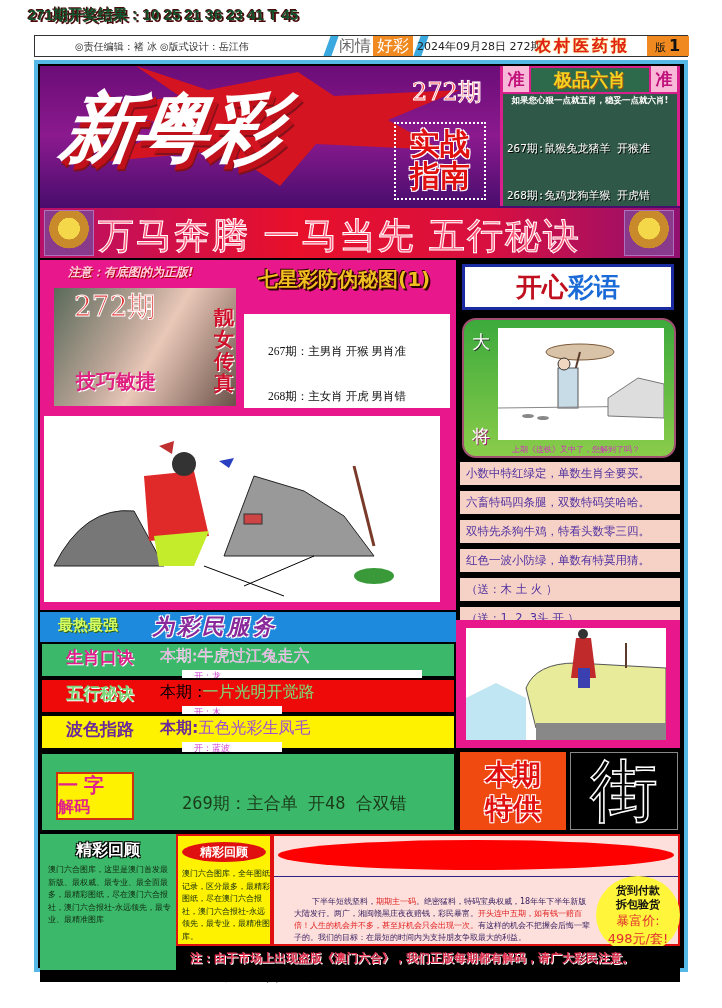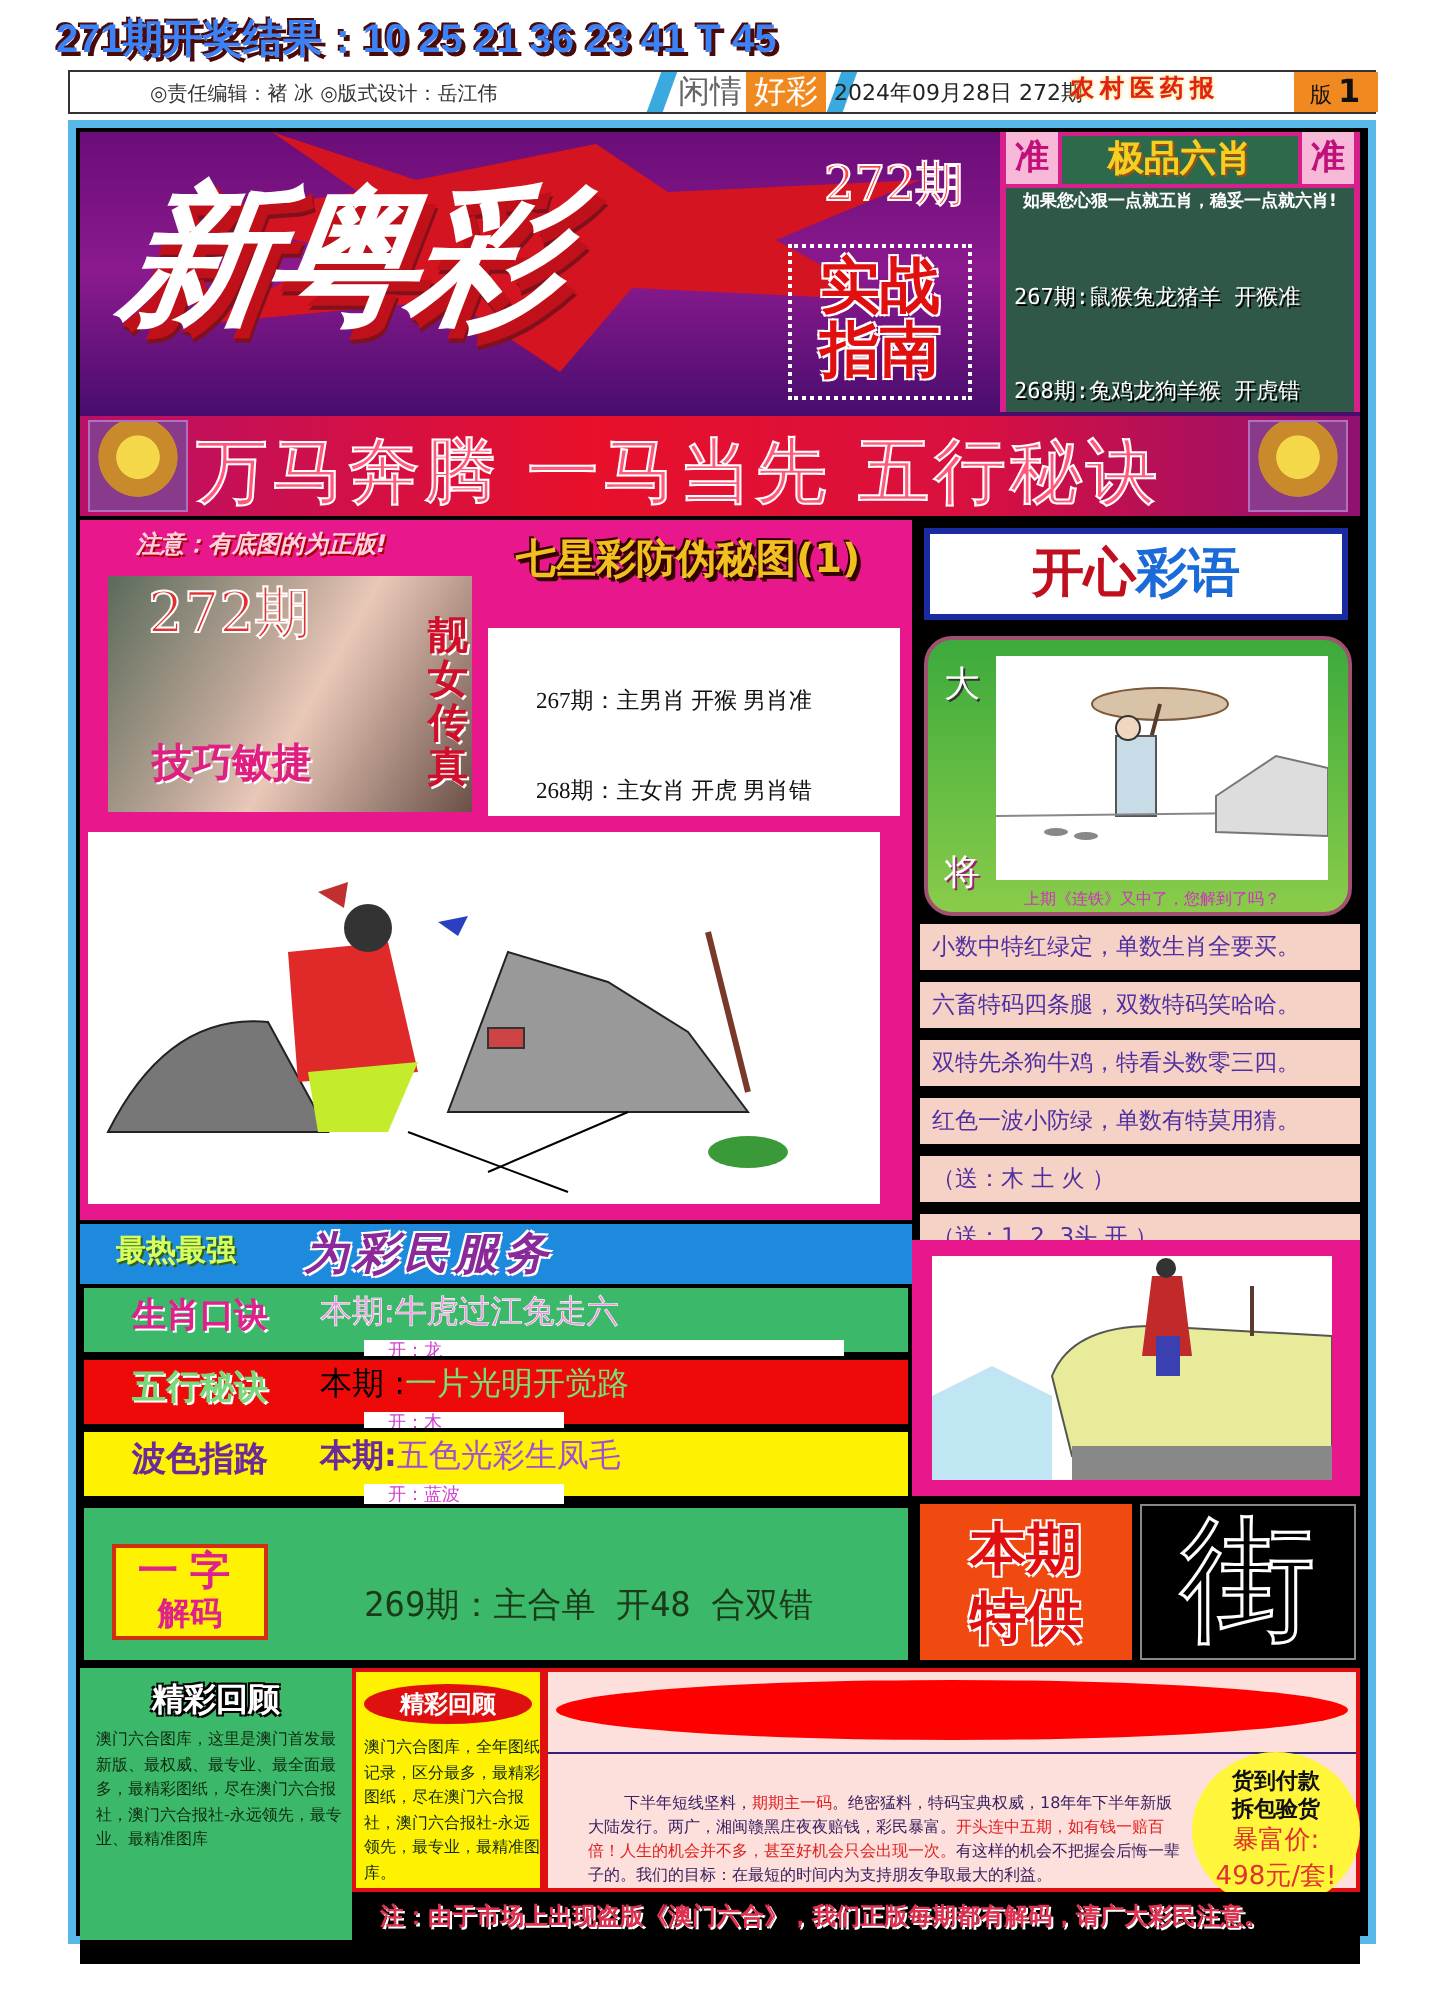--- a/index.html
+++ b/index.html
@@ -1,26 +1,26 @@
 <!DOCTYPE html>
 <html><head>
 <meta charset="utf-8">
 <style>
 *{box-sizing:border-box;margin:0;padding:0}
 body{width:722px;height:1008px;background:#fff;font-family:"DejaVu Sans",sans-serif;position:relative;overflow:hidden}
 .abs{position:absolute}
-#top-result{left:28px;top:6px;font-size:20px;font-weight:bold;color:#3b82f6;letter-spacing:0px;text-shadow:2px 2px 0 #4b0a0a,-1px -1px 0 #4b0a0a;font-family:"Liberation Sans",sans-serif}
+#top-result{left:28px;top:6px;font-size:15px;font-weight:bold;color:#14532d;letter-spacing:0px;text-shadow:2px 2px 0 #4b0a0a,-1px -1px 0 #4b0a0a;font-family:"Liberation Sans",sans-serif}
 #header-bar{left:34px;top:35px;width:654px;height:22px;border:1px solid #333;background:#fff}
 #editor{left:40px;top:4px;font-size:10px;color:#333}
 #slogan-box{left:290px;top:0;width:108px;height:20px}
 #slogan-box .sl{position:absolute;top:0;width:8px;height:20px;background:#3aa9e0;transform:skewX(-20deg)}
 #slogan-a{position:absolute;left:14px;top:0;font-size:16px;color:#666;font-family:"DejaVu Serif",serif}
 #slogan-b{position:absolute;left:48px;top:0;height:20px;background:#f08a20;color:#fff;font-size:16px;padding:0 4px;font-family:"DejaVu Serif",serif}
 #date{left:382px;top:3px;font-size:11px;color:#222}
-#paper-name{left:500px;top:0;font-size:12px;font-weight:bold;color:#e02010;font-family:Liberation Mono, monospace;letter-spacing:3px;background:linear-gradient(#f8e060,#f0a020);-webkit-background-clip:text;}
+#paper-name{left:500px;top:0;font-size:16px;font-weight:bold;color:#e02010;font-family:Liberation Mono, monospace;letter-spacing:3px;background:linear-gradient(#f8e060,#f0a020);-webkit-background-clip:text;}
 #paper-name-text{color:#e0201a;text-shadow:0 0 2px #f5d34a}
 #page-no{left:612px;top:0;width:42px;height:20px;background:#f08a20;color:#111;font-size:11px;padding-left:8px;line-height:20px}
 #page-no b{font-size:16px;margin-left:3px}
 #frame{left:34px;top:60px;width:654px;height:912px;border:4px solid #55b8e6;background:#000}
 #banner{left:40px;top:66px;width:460px;height:140px;background:linear-gradient(#6b0d78,#8b1a8e 50%,#4a0d6e);overflow:hidden}
 .burst{position:absolute;background:#d41420}
 #logo{left:22px;top:12px;font-size:76px;font-weight:bold;color:#fff;font-style:italic;letter-spacing:-4px;text-shadow:5px 5px 0 #c0101a,6px 7px 0 #80101a;font-family:"DejaVu Sans",sans-serif;transform:skewX(-8deg)}
 #issue-big{left:372px;top:10px;font-size:24px;color:#f44;-webkit-text-stroke:1px #fff;font-family:"DejaVu Serif",serif}
 #combat{left:354px;top:56px;width:92px;height:78px;border:2px dotted #fff;color:#e01010;font-size:30px;font-weight:bold;line-height:32px;text-align:center;padding-top:4px;text-shadow:1px 1px 0 #fff,-1px -1px 0 #fff,1px -1px 0 #fff,-1px 1px 0 #fff}
 #six-box{left:500px;top:66px;width:180px;height:140px;background:#305848;border:3px solid #d8208c;border-top:none;border-bottom:none}
@@ -56,21 +56,21 @@
 #svc-a{left:18px;top:4px;font-size:15px;font-weight:bold;color:#d8ff60;text-shadow:1px 1px 0 #306010}
 #svc-b{left:112px;top:0;font-size:22px;font-weight:bold;font-style:italic;color:#8a2a9a;text-shadow:1px 1px 0 #fff,-1px -1px 0 #fff,1px -1px 0 #fff,-1px 1px 0 #fff;letter-spacing:3px}
 .krow{position:absolute;left:40px;width:416px;border:2px solid #000}
 .krow .k-title{position:absolute;left:24px;top:2px;font-size:17px;font-weight:bold}
 .krow .k-text{position:absolute;left:118px;top:2px;font-size:16px;white-space:nowrap}
 .krow .k-open{position:absolute;left:140px;top:26px;height:12px;background:#fff;color:#d040d0;font-size:9px;padding-left:12px;line-height:12px}
 #row-sx{top:642px;height:36px;background:#3cb86a}
 #row-wx{top:678px;height:36px;background:#ef0a0a}
 #row-bs{top:714px;height:36px;background:#fff200}
 #row-code{left:40px;top:752px;width:416px;height:80px;background:#3cb86a;border:2px solid #000}
-#code-badge{left:14px;top:18px;width:78px;height:48px;background:#fff200;border:2px solid #d03010;text-align:center}
+#code-badge{left:14px;top:18px;width:78px;height:48px;background:#fff200;border:2px solid #d03010;text-align:left}
 #cb-a{font-size:20px;font-weight:bold;color:#e0208c;line-height:22px;letter-spacing:6px}
 #cb-b{font-size:16px;font-weight:bold;color:#e0208c;line-height:22px}
 #code-list{left:140px;top:2px;font-size:17px;line-height:19px;color:#1a3a1a;white-space:pre;font-family:"DejaVu Sans Mono",monospace}
 #pic2-panel{left:456px;top:620px;width:224px;height:128px;background:#e8188c}
 #pic2-inner{left:10px;top:8px;width:200px;height:112px;background:#fff;overflow:hidden}
 #special-label{left:460px;top:752px;width:106px;height:78px;background:#f04a10;color:#e01010;font-size:28px;font-weight:bold;text-align:center;line-height:34px;padding-top:6px;text-shadow:1px 1px 0 #fff,-1px -1px 0 #fff,1px -1px 0 #fff,-1px 1px 0 #fff}
 #special-char{left:570px;top:752px;width:108px;height:78px;background:#000;border:1px solid #888;color:#000;font-size:68px;text-align:center;line-height:76px;-webkit-text-stroke:1.5px #fff;font-family:"DejaVu Serif",serif}
 #rev-left{left:40px;top:834px;width:136px;height:112px;background:#3cb86a}
 #rev-left-title{left:0;top:6px;width:136px;text-align:center;font-size:16px;font-weight:bold;color:#fff;text-shadow:1px 1px 0 #000,-1px -1px 0 #000,1px -1px 0 #000,-1px 1px 0 #000}
 #rev-left-text{left:8px;top:30px;width:124px;font-size:8px;line-height:12.5px;color:#102a10}

